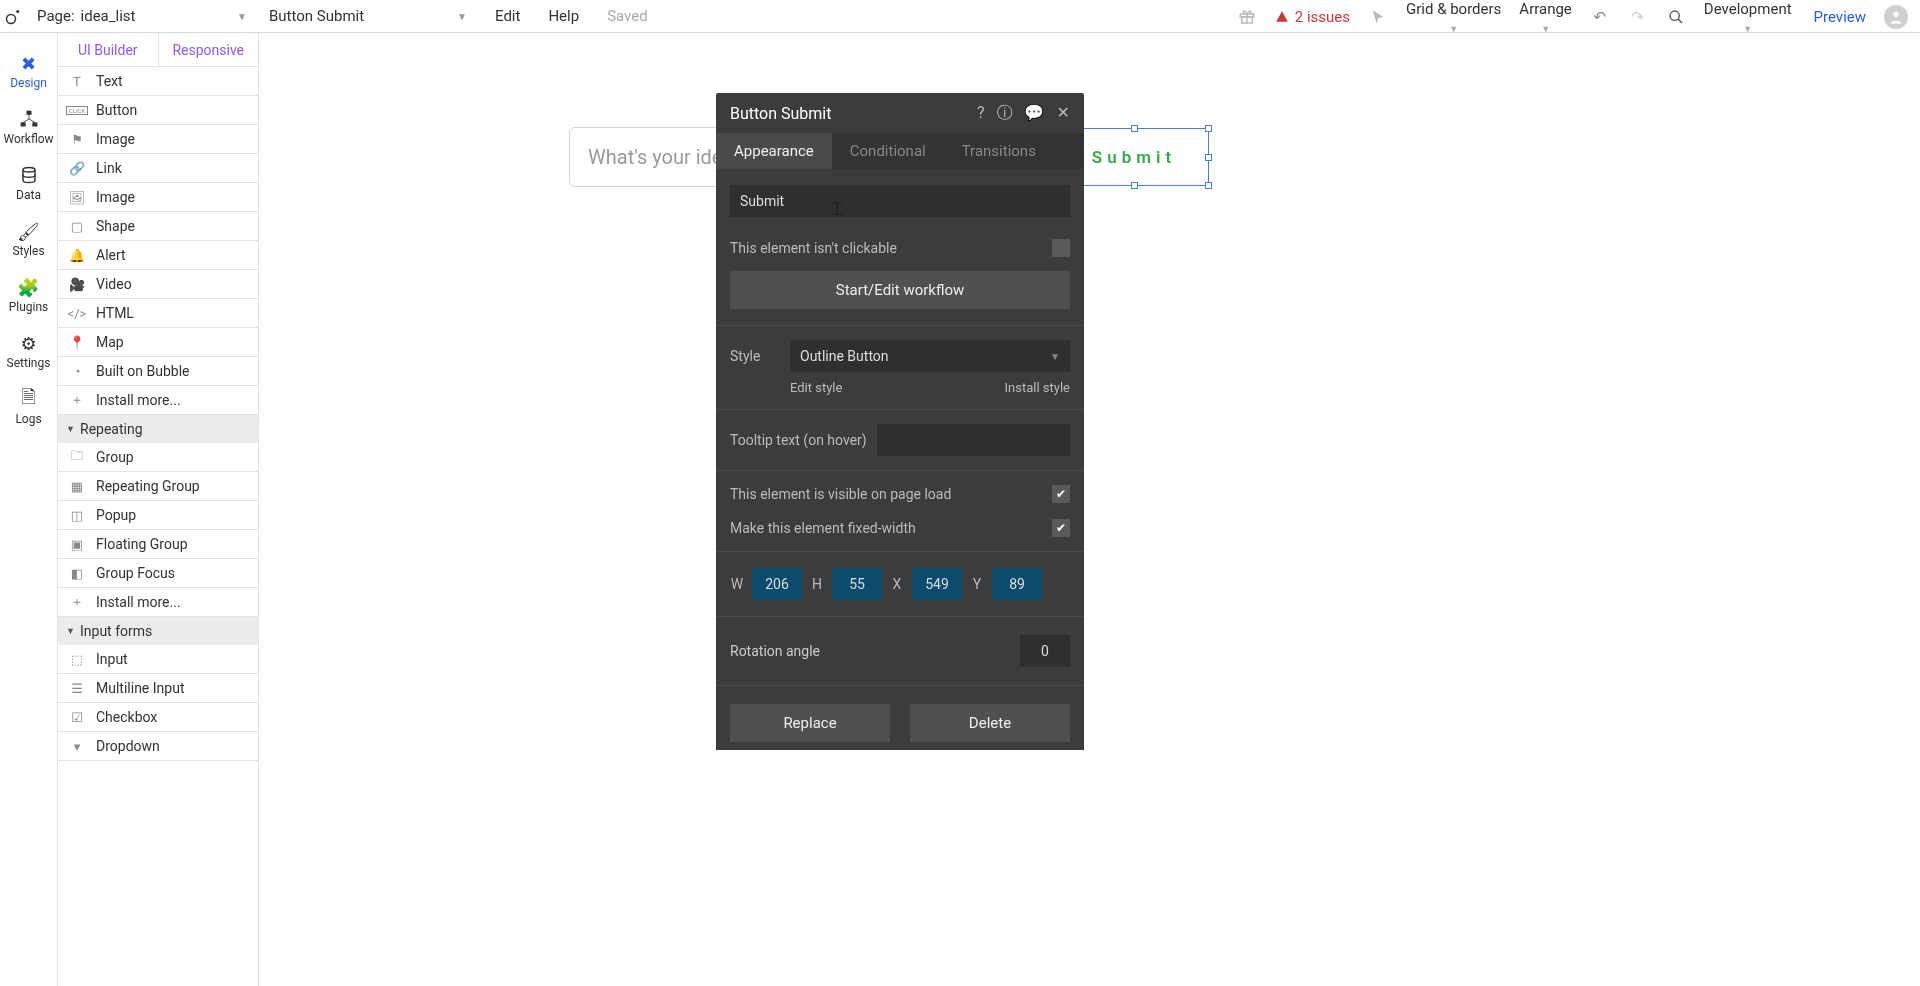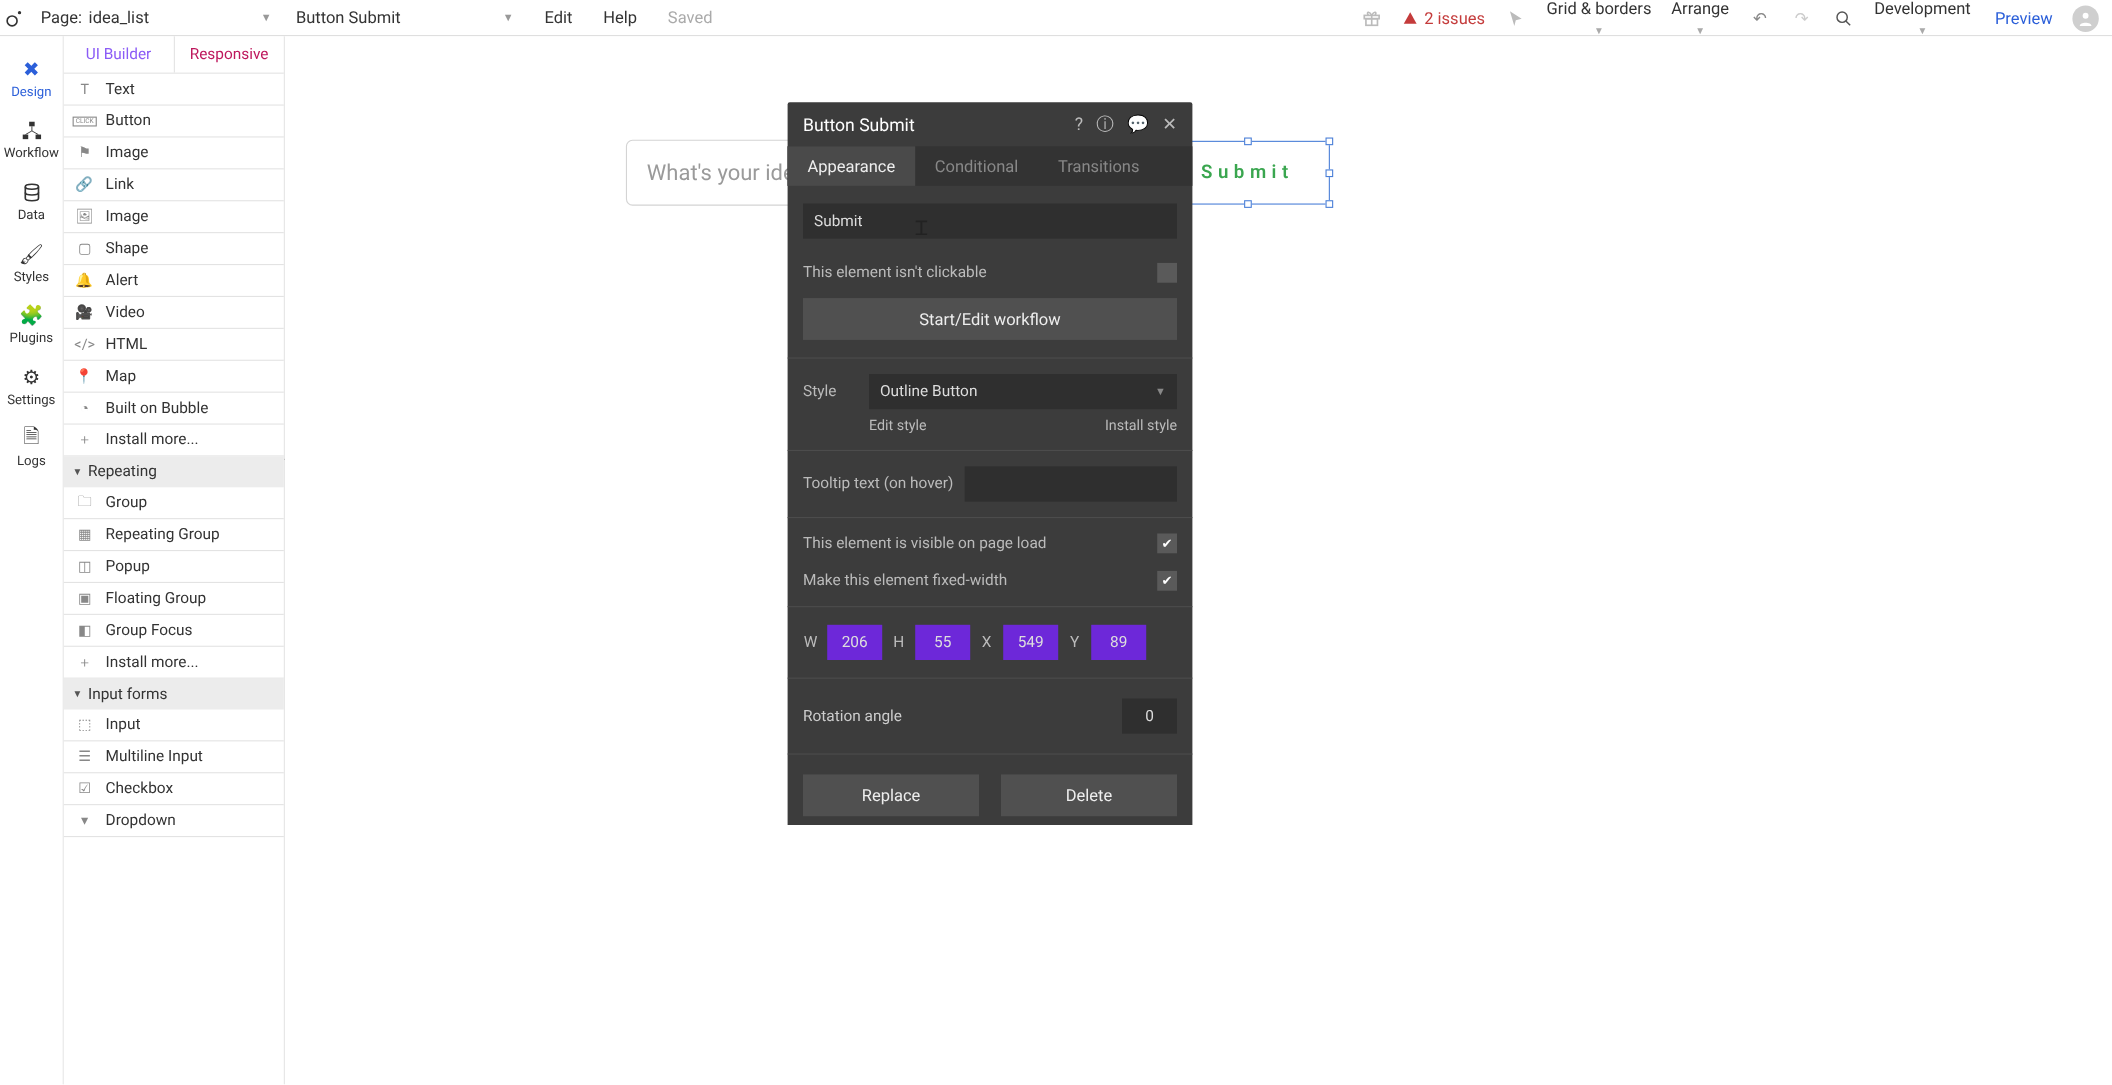--- a/index.html
+++ b/index.html
@@ -26,21 +26,21 @@
 
 
 .leftnav { position: absolute; top: 33px; left: 0; width: 58px; bottom: 0; border-right: 1px solid #e3e3e3; display: flex; flex-direction: column; align-items: center; padding-top: 10px; background: #fff; }
 .leftnav .nav-item { width: 100%; display: flex; flex-direction: column; align-items: center; gap: 2px; padding: 9px 0; font-size: 12px; color: #333; cursor: pointer; }
 .leftnav .nav-item.active { color: #2b5fd9; }
 .leftnav .nav-item .nv-icon { width: 22px; height: 22px; display: flex; align-items: center; justify-content: center; font-size: 18px; }
 
 
 .palette { position: absolute; top: 33px; left: 58px; width: 201px; bottom: 0; border-right: 1px solid #e3e3e3; background: #fff; }
 .palette .tabs { display: flex; height: 34px; border-bottom: 1px solid #e3e3e3; }
-.palette .tabs .tab { flex: 1; display: flex; align-items: center; justify-content: center; font-size: 14px; border-right: 1px solid #e3e3e3; color: #be185d; cursor: pointer; }
+.palette .tabs .tab { flex: 1; display: flex; align-items: center; justify-content: center; font-size: 14px; border-right: 1px solid #e3e3e3; color: #8b5cf6; cursor: pointer; }
 .palette .tabs .tab.active { color: #8b5cf6; }
 .palette .tabs .tab:last-child { border-right: none; }
 .palette .section-header { background: #ececec; padding: 6px 10px 6px 22px; font-size: 14px; color: #333; display: flex; align-items: center; gap: 8px; position: relative; }
 .palette .section-header .arrow { position: absolute; left: 8px; font-size: 9px; color: #555; }
 .palette .elem { display: flex; align-items: center; gap: 10px; height: 29px; padding: 0 10px; border-bottom: 1px solid #e3e3e3; font-size: 14px; color: #333; cursor: pointer; }
 .palette .elem .el-icon { width: 18px; height: 16px; display: flex; align-items: center; justify-content: center; color: #888; font-size: 13px; }
 .palette .collapse-handle { position: absolute; right: -8px; top: 375px; width: 8px; height: 18px; color: #888; font-size: 10px; display: flex; align-items: center; justify-content: center; }
 
 
 .canvas { position: absolute; top: 33px; left: 259px; right: 0; bottom: 0; background: #fff; }
@@ -69,21 +69,21 @@
 .style-row { display: flex; align-items: center; gap: 14px; padding: 8px 0; }
 .style-row .lbl { color: #bbb; font-size: 14px; width: 46px; }
 .style-select { flex: 1; background: #2f2f2f; color: #ddd; padding: 8px 10px; display: flex; justify-content: space-between; align-items: center; font-size: 14px; cursor: pointer; }
 .style-links { display: flex; justify-content: space-between; padding: 0 0 8px 60px; font-size: 13px; color: #bbb; gap: 20px; }
 .style-links span { cursor: pointer; }
 .tooltip-row { display: flex; gap: 10px; align-items: center; padding: 8px 0; }
 .tooltip-row .lbl { color: #bbb; font-size: 14px; }
 .tooltip-input { flex: 1; background: #2f2f2f; height: 32px; }
 .dim-row { display: flex; gap: 8px; align-items: center; padding: 10px 0; }
 .dim-row .dlbl { color: #bbb; font-size: 14px; width: 14px; text-align: center; }
-.dim-row .dval { background: #6d28d9; color: #ddd; width: 50px; height: 32px; display: flex; align-items: center; justify-content: center; font-size: 14px; }
+.dim-row .dval { background: #0c4a6e; color: #ddd; width: 50px; height: 32px; display: flex; align-items: center; justify-content: center; font-size: 14px; }
 .rot-row { display: flex; justify-content: space-between; align-items: center; padding: 12px 0; }
 .rot-row .rval { background: #2f2f2f; color: #ddd; width: 50px; height: 32px; display: flex; align-items: center; justify-content: center; font-size: 14px; }
 .action-row { display: flex; gap: 20px; padding: 12px 0 0 0; }
 .action-row .abtn { flex: 1; background: #505050; color: #eee; padding: 10px; text-align: center; cursor: pointer; font-size: 15px;}
 
 .cursor-caret { position: absolute; left: 832px; top: 198px; color: #222; font-size: 18px; pointer-events: none; }
 </style>
 </head>
 <body>
 

